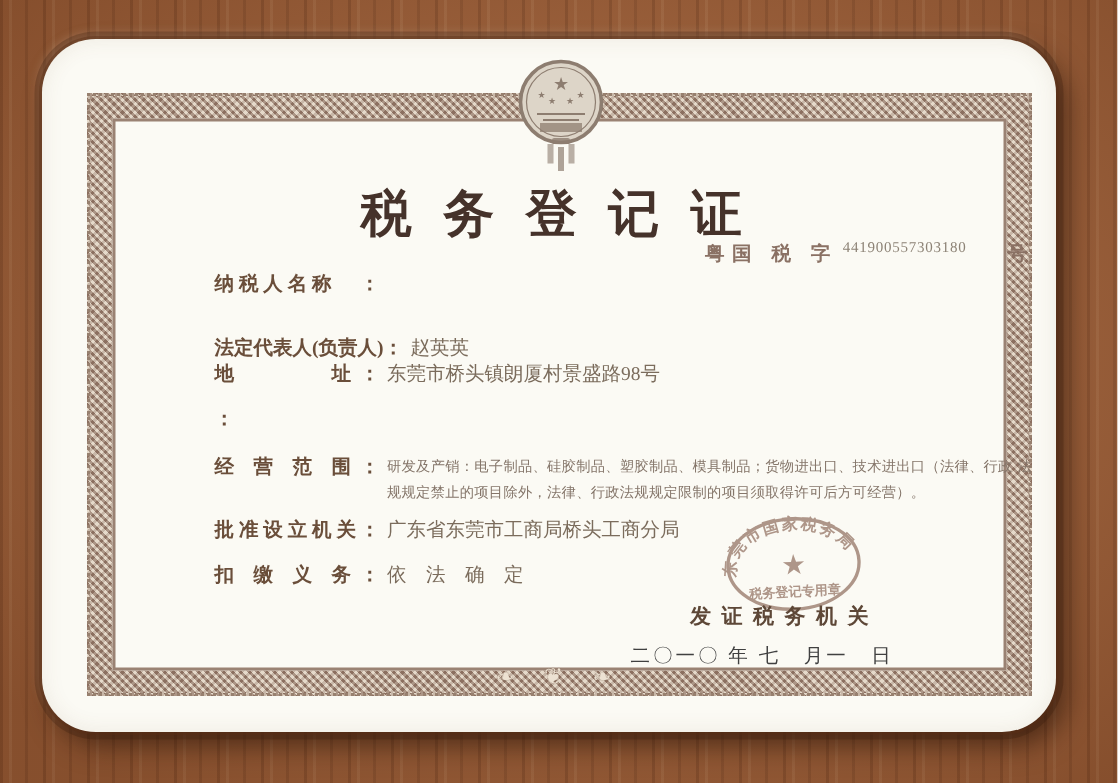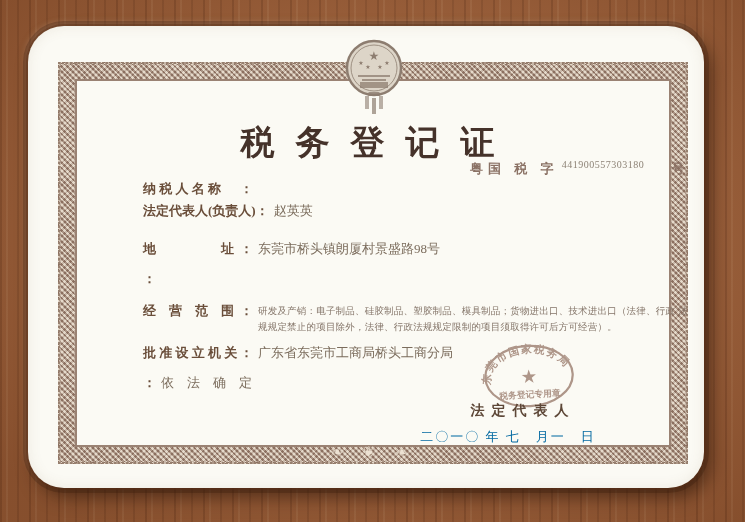--- a/index.html
+++ b/index.html
@@ -48,21 +48,21 @@
   .colon{font-weight:bold;color:#6a4e3a;margin-right:5px;}
   .val{color:#7b6c5c;}
   .scopes{white-space:normal;width:438px;}
   .scope-line{font-size:9.5px;line-height:11.5px;color:#85766a;letter-spacing:0.2px;}
   
   .seal{position:absolute;left:452px;top:316px;width:98px;height:68px;z-index:3;
     color:#a88e80;opacity:0.92;transform:rotate(-3deg);}
   .issuer{position:absolute;left:395px;top:376px;width:200px;z-index:4;text-align:center;
     font-size:14px;font-weight:bold;color:#5d4737;letter-spacing:7px;}
   .date{position:absolute;left:380px;top:402px;width:200px;z-index:4;text-align:center;
-    font-size:13px;color:#0369a1;letter-spacing:2px;}
+    font-size:13px;color:#404040;letter-spacing:2px;}
 </style>
 </head>
 <body>
 
 <div class="stage">
   <div class="card">
 
     <div class="frame">
       <div class="band"></div>
       <div class="band-core"></div>
@@ -91,21 +91,21 @@
       <span class="pre">粤国 税 字</span>
       <span class="num">441900557303180</span>
       <span class="suf">号</span>
     </div>
 
     <div class="row" style="top:154px">
       <span class="lbl">纳 税 人 名 称</span>
       <span class="colon">：</span>
     </div>
 
-    <div class="row" style="top:176px">
+    <div class="row" style="top:197px">
       <span class="lbl">法定代表人(负责人)</span>
       <span class="colon">：</span>
       <span class="val">赵英英</span>
     </div>
 
     <div class="row" style="top:214px">
       <span class="lbl">地　　　　　址</span>
       <span class="colon">：</span>
       <span class="val">东莞市桥头镇朗厦村景盛路98号</span>
     </div>
@@ -123,32 +123,33 @@
       </span>
     </div>
 
     <div class="row" style="top:318px">
       <span class="lbl">批 准 设 立 机 关</span>
       <span class="colon">：</span>
       <span class="val">广东省东莞市工商局桥头工商分局</span>
     </div>
 
     <div class="row" style="top:348px">
+      <span class="lbl">扣　缴　义　务</span>
       <span class="colon">：</span>
       <span class="val">依　法　确　定</span>
     </div>
 
     <svg class="seal" viewBox="0 0 100 70" aria-hidden="true">
       <ellipse cx="50" cy="35" rx="45" ry="31" fill="none" stroke="currentColor" stroke-width="2.3"></ellipse>
       <path id="sealArc" d="M 11 44 A 40 27 0 1 1 89 44" fill="none"></path>
       <text font-size="11" letter-spacing="1.6" fill="currentColor" font-weight="bold">
         <textPath href="#sealArc" startOffset="2">东莞市国家税务局</textPath>
       </text>
       <text x="50" y="42" text-anchor="middle" font-size="19" fill="currentColor">★</text>
       <text x="50" y="57" text-anchor="middle" font-size="9" fill="currentColor" font-weight="bold">税务登记专用章</text>
     </svg>
 
-    <div class="issuer">法定代表人</div>
+    <div class="issuer">发证税务机关</div>
 
     <div class="date">二〇一〇 年 七　月一　日</div>
 
   </div>
 </div>
 
 </body></html>

